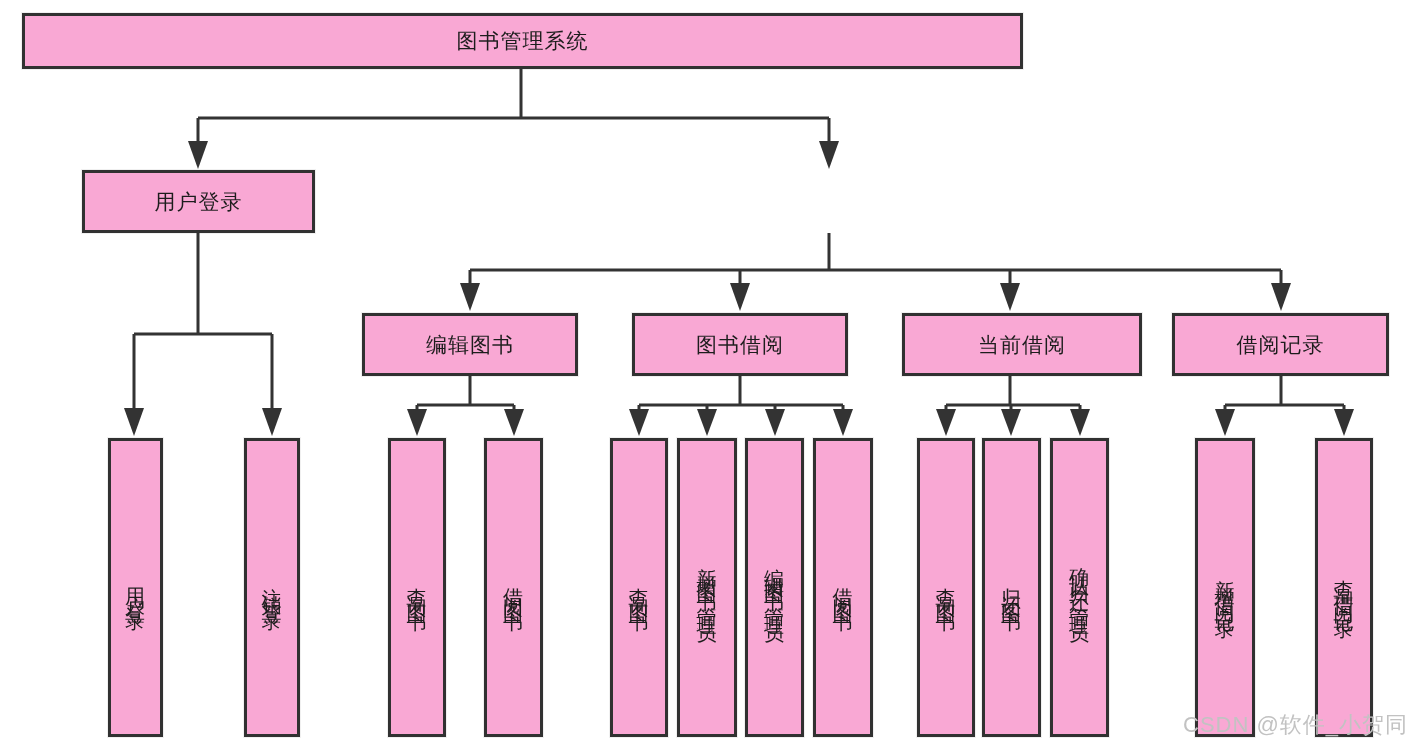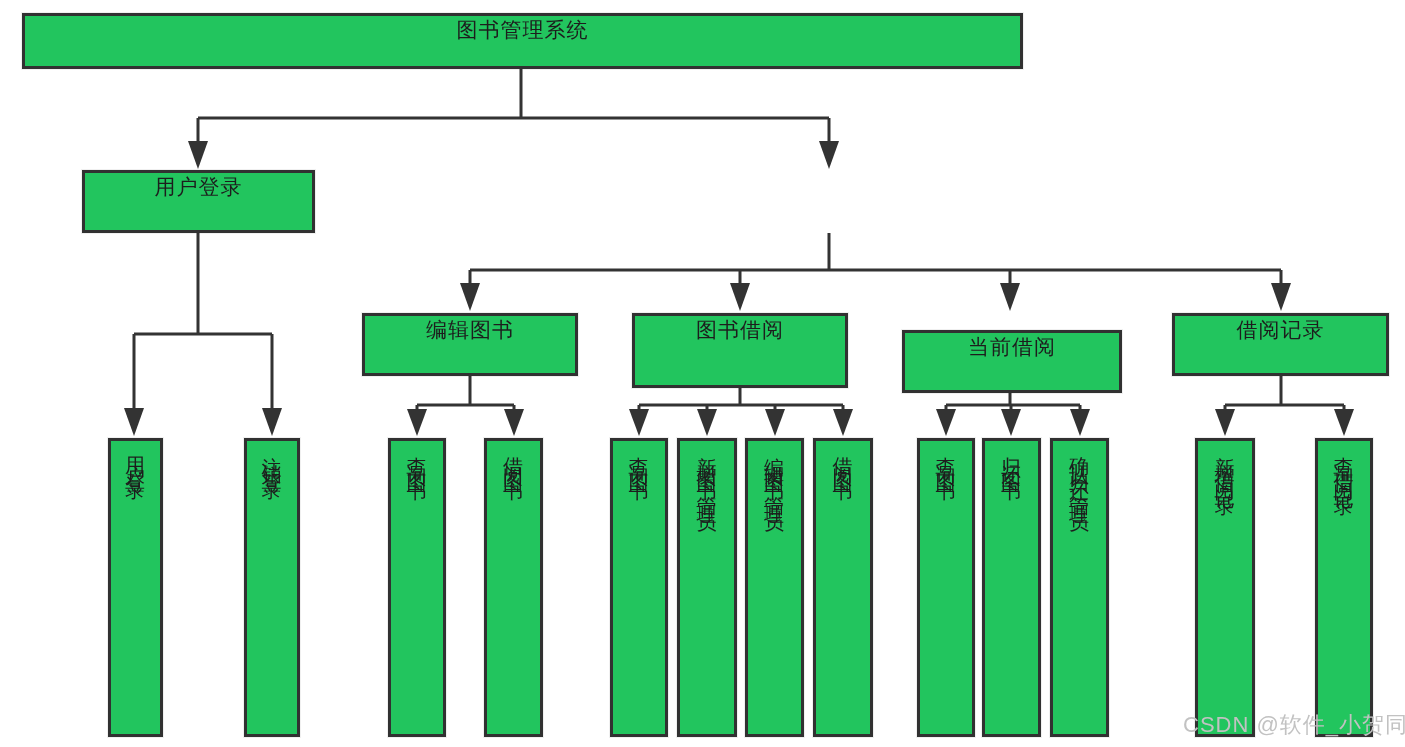--- a/index.html
+++ b/index.html
@@ -2,22 +2,22 @@
 <html><head>
 <meta charset="utf-8">
 <style>
   html,body{margin:0;padding:0;background:#ffffff;}
   #canvas{
     position:relative;width:1405px;height:747px;background:#ffffff;
     overflow:hidden;font-family:"Liberation Sans",sans-serif;
   }
   #lines{position:absolute;left:0;top:0;pointer-events:none;}
   .node{
-    position:absolute;box-sizing:border-box;background:#22c55e;
-    border:3px solid #313131;display:flex;align-items:flex-start;justify-content:center;
+    position:absolute;box-sizing:border-box;background:#f9a8d4;
+    border:3px solid #313131;display:flex;align-items:center;justify-content:center;
     color:#1d1d1d;box-shadow:0 0 0 1px rgba(0,0,0,0.06);
   }
   .node.h{font-size:21px;letter-spacing:1px;}
   .node.v{font-size:20px;}
   .node.v .lbl{
     writing-mode:vertical-rl;text-orientation:mixed;
     letter-spacing:8px;line-height:1;white-space:nowrap;
   }
   #watermark{
     position:absolute;left:1183px;top:710px;z-index:5;
@@ -83,24 +83,24 @@
     <span class="lbl">图书管理系统</span>
   </div>
 
   <div class="node h" style="left:82px;top:170px;width:233px;height:63px">
     <span class="lbl">用户登录</span>
   </div>
 
   <div class="node h" style="left:362px;top:313px;width:216px;height:63px">
     <span class="lbl">编辑图书</span>
   </div>
-  <div class="node h" style="left:632px;top:313px;width:216px;height:75px">
+  <div class="node h" style="left:632px;top:313px;width:216px;height:63px">
     <span class="lbl">图书借阅</span>
   </div>
-  <div class="node h" style="left:902px;top:330px;width:220px;height:63px">
+  <div class="node h" style="left:902px;top:313px;width:240px;height:63px">
     <span class="lbl">当前借阅</span>
   </div>
   <div class="node h" style="left:1172px;top:313px;width:217px;height:63px">
     <span class="lbl">借阅记录</span>
   </div>
 
   <div class="node v" style="left:108px;top:438px;width:55px;height:299px">
     <span class="lbl">用户登录</span>
   </div>
   <div class="node v" style="left:244px;top:438px;width:56px;height:299px">

